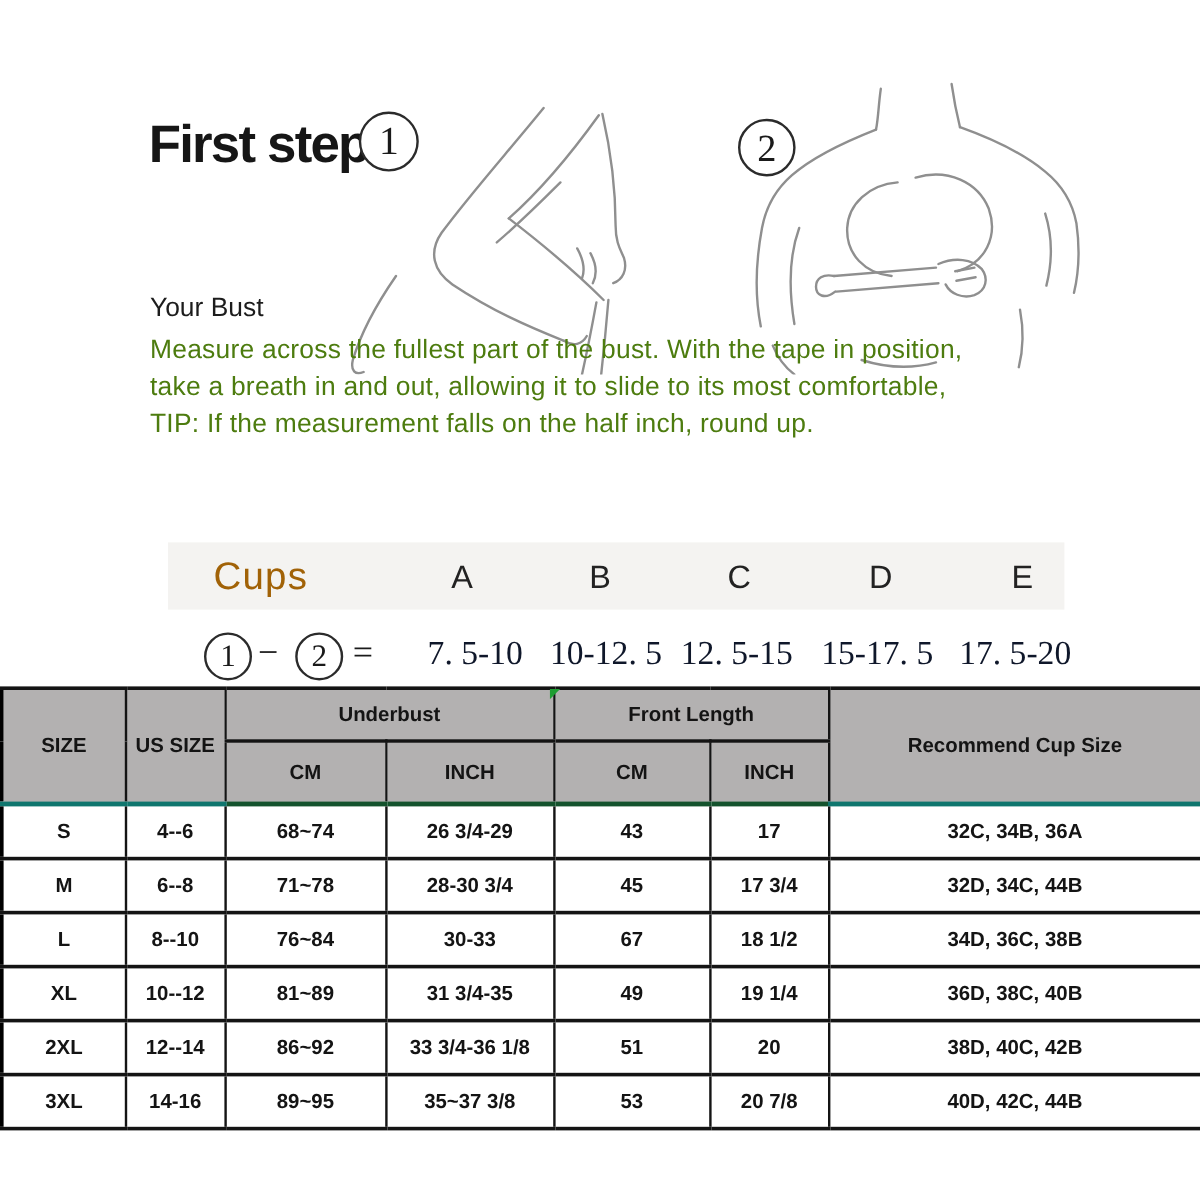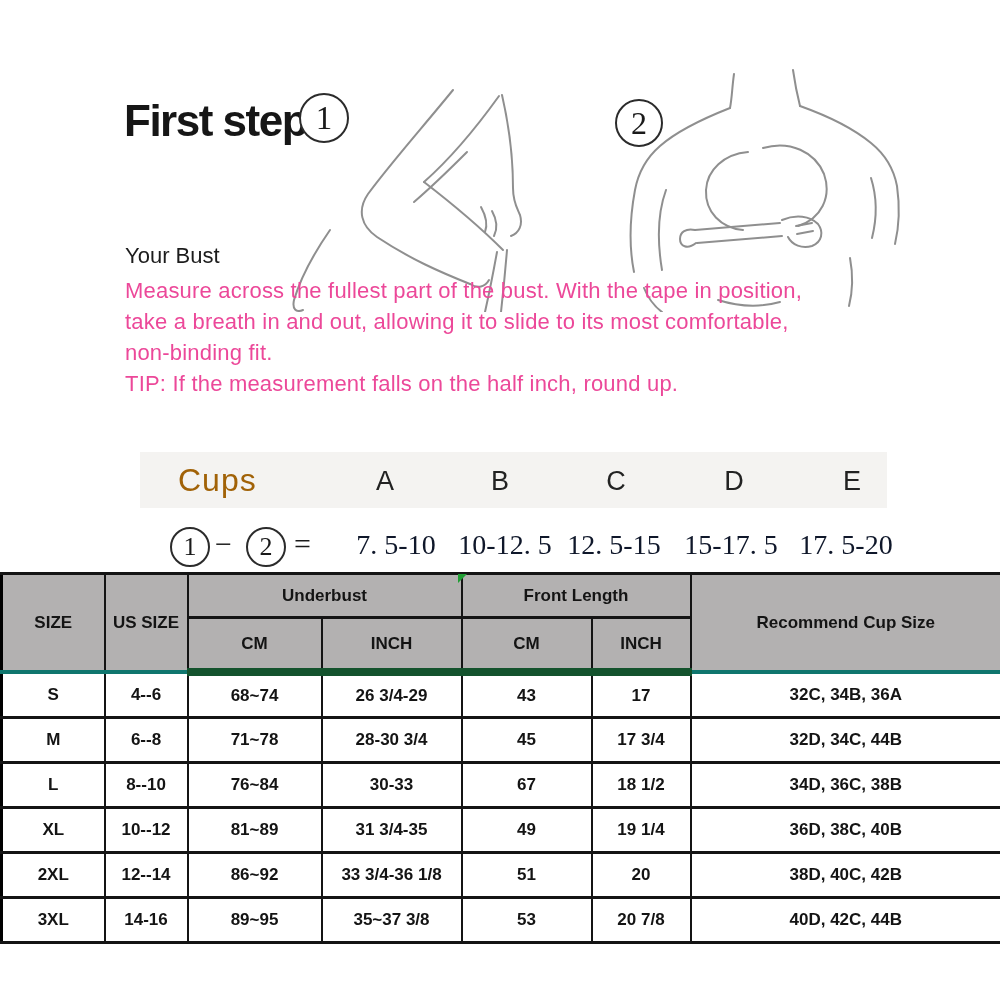--- a/index.html
+++ b/index.html
@@ -11,21 +11,21 @@
               letter-spacing:-1.5px;color:#161616;}
   .circled{position:absolute;border:2.5px solid #2b2b2b;border-radius:50%;
            display:flex;align-items:center;justify-content:center;
            font-family:"Liberation Serif",serif;color:#1a1a1a;background:#fff;}
   .circled.big1{left:299px;top:93px;width:46px;height:46px;font-size:33px;}
   .circled.big2{left:615px;top:99px;width:44px;height:44px;font-size:32px;}
   .figure-svg{position:absolute;}
   .fig1{left:270px;top:62px;}
   .fig2{left:600px;top:62px;}
   .subtitle{position:absolute;left:125px;top:243px;font-size:22px;color:#1c1c1c;}
-  .para{position:absolute;left:125px;top:275px;font-size:22px;line-height:31px;color:#ec4899;
+  .para{position:absolute;left:125px;top:275px;font-size:22px;line-height:31px;color:#4d7c0f;
         letter-spacing:0.2px;}
 
   
   .cups-band{position:absolute;left:140px;top:452px;width:747px;height:56px;background:#f4f3f1;}
   .cups-label{position:absolute;left:38px;top:10px;font-size:32px;color:#a16207;letter-spacing:1px;}
   .cup-letter{position:absolute;top:14px;transform:translateX(-50%);font-size:27px;color:#222;}
   .equation{position:absolute;left:0;top:521px;width:1000px;height:48px;
             font-family:"Liberation Serif",serif;}
   .circled.small1,.circled.small2{width:36px;height:36px;top:6px;font-size:26px;border-width:2px;}
   .circled.small1{left:170px;}
@@ -38,21 +38,21 @@
 
   
   .size-table{position:absolute;left:0;top:572px;width:1000px;border-collapse:collapse;
               table-layout:fixed;border:3px solid #000;}
   .size-table th,.size-table td{border:2px solid #141414;border-top-width:3px;border-bottom-width:3px;
               text-align:center;vertical-align:middle;font-weight:bold;font-size:17px;
               color:#141414;padding:0;overflow:hidden;}
   .size-table thead th{background:#b3b1b1;}
   .size-table thead tr.r1 th{height:41px;}
   .size-table thead tr.r2 th{height:49px;}
-  .size-table thead tr.r2 th{border-bottom:8px solid #14532d;margin-left:10px;}
+  .size-table thead tr.r2 th{border-bottom:4px solid #14532d;margin-left:10px;}
   .size-table thead th[rowspan]{border-bottom:4px solid #0f766e;}
   .size-table tbody tr{height:45px;}
   .corner-marker{position:absolute;left:458px;top:574px;width:9px;height:9px;
                  background:#1f9e33;clip-path:polygon(0 0,100% 0,0 100%);}
 
   
   .note{position:absolute;left:0;top:944px;width:1000px;text-align:center;
         font-family:"Liberation Serif",serif;font-weight:700;font-size:24px;color:#303030;
         letter-spacing:0.3px;}
 </style>
@@ -96,21 +96,20 @@
     <path d="M 197 172 L 213 169"></path>
     <path d="M 118 238 C 140 245 162 245 180 240"></path>
     <path d="M 250 196 C 253 212 253 228 249 244"></path>
     <path d="M 44 226 C 48 236 54 244 62 250"></path>
   </svg>
 
   <div class="subtitle">Your Bust</div>
   <div class="para">
     <div>Measure across the fullest part of the bust. With the tape in position,</div>
     <div>take a breath in and out, allowing it to slide to its most comfortable,</div>
-    <div>non-binding fit.</div>
     <div>TIP: If the measurement falls on the half inch, round up.</div>
   </div>
 
   <div class="cups-band">
     <span class="cups-label">Cups</span>
     <span class="cup-letter" style="left:245px">A</span>
     <span class="cup-letter" style="left:360px">B</span>
     <span class="cup-letter" style="left:476px">C</span>
     <span class="cup-letter" style="left:594px">D</span>
     <span class="cup-letter" style="left:712px">E</span>

